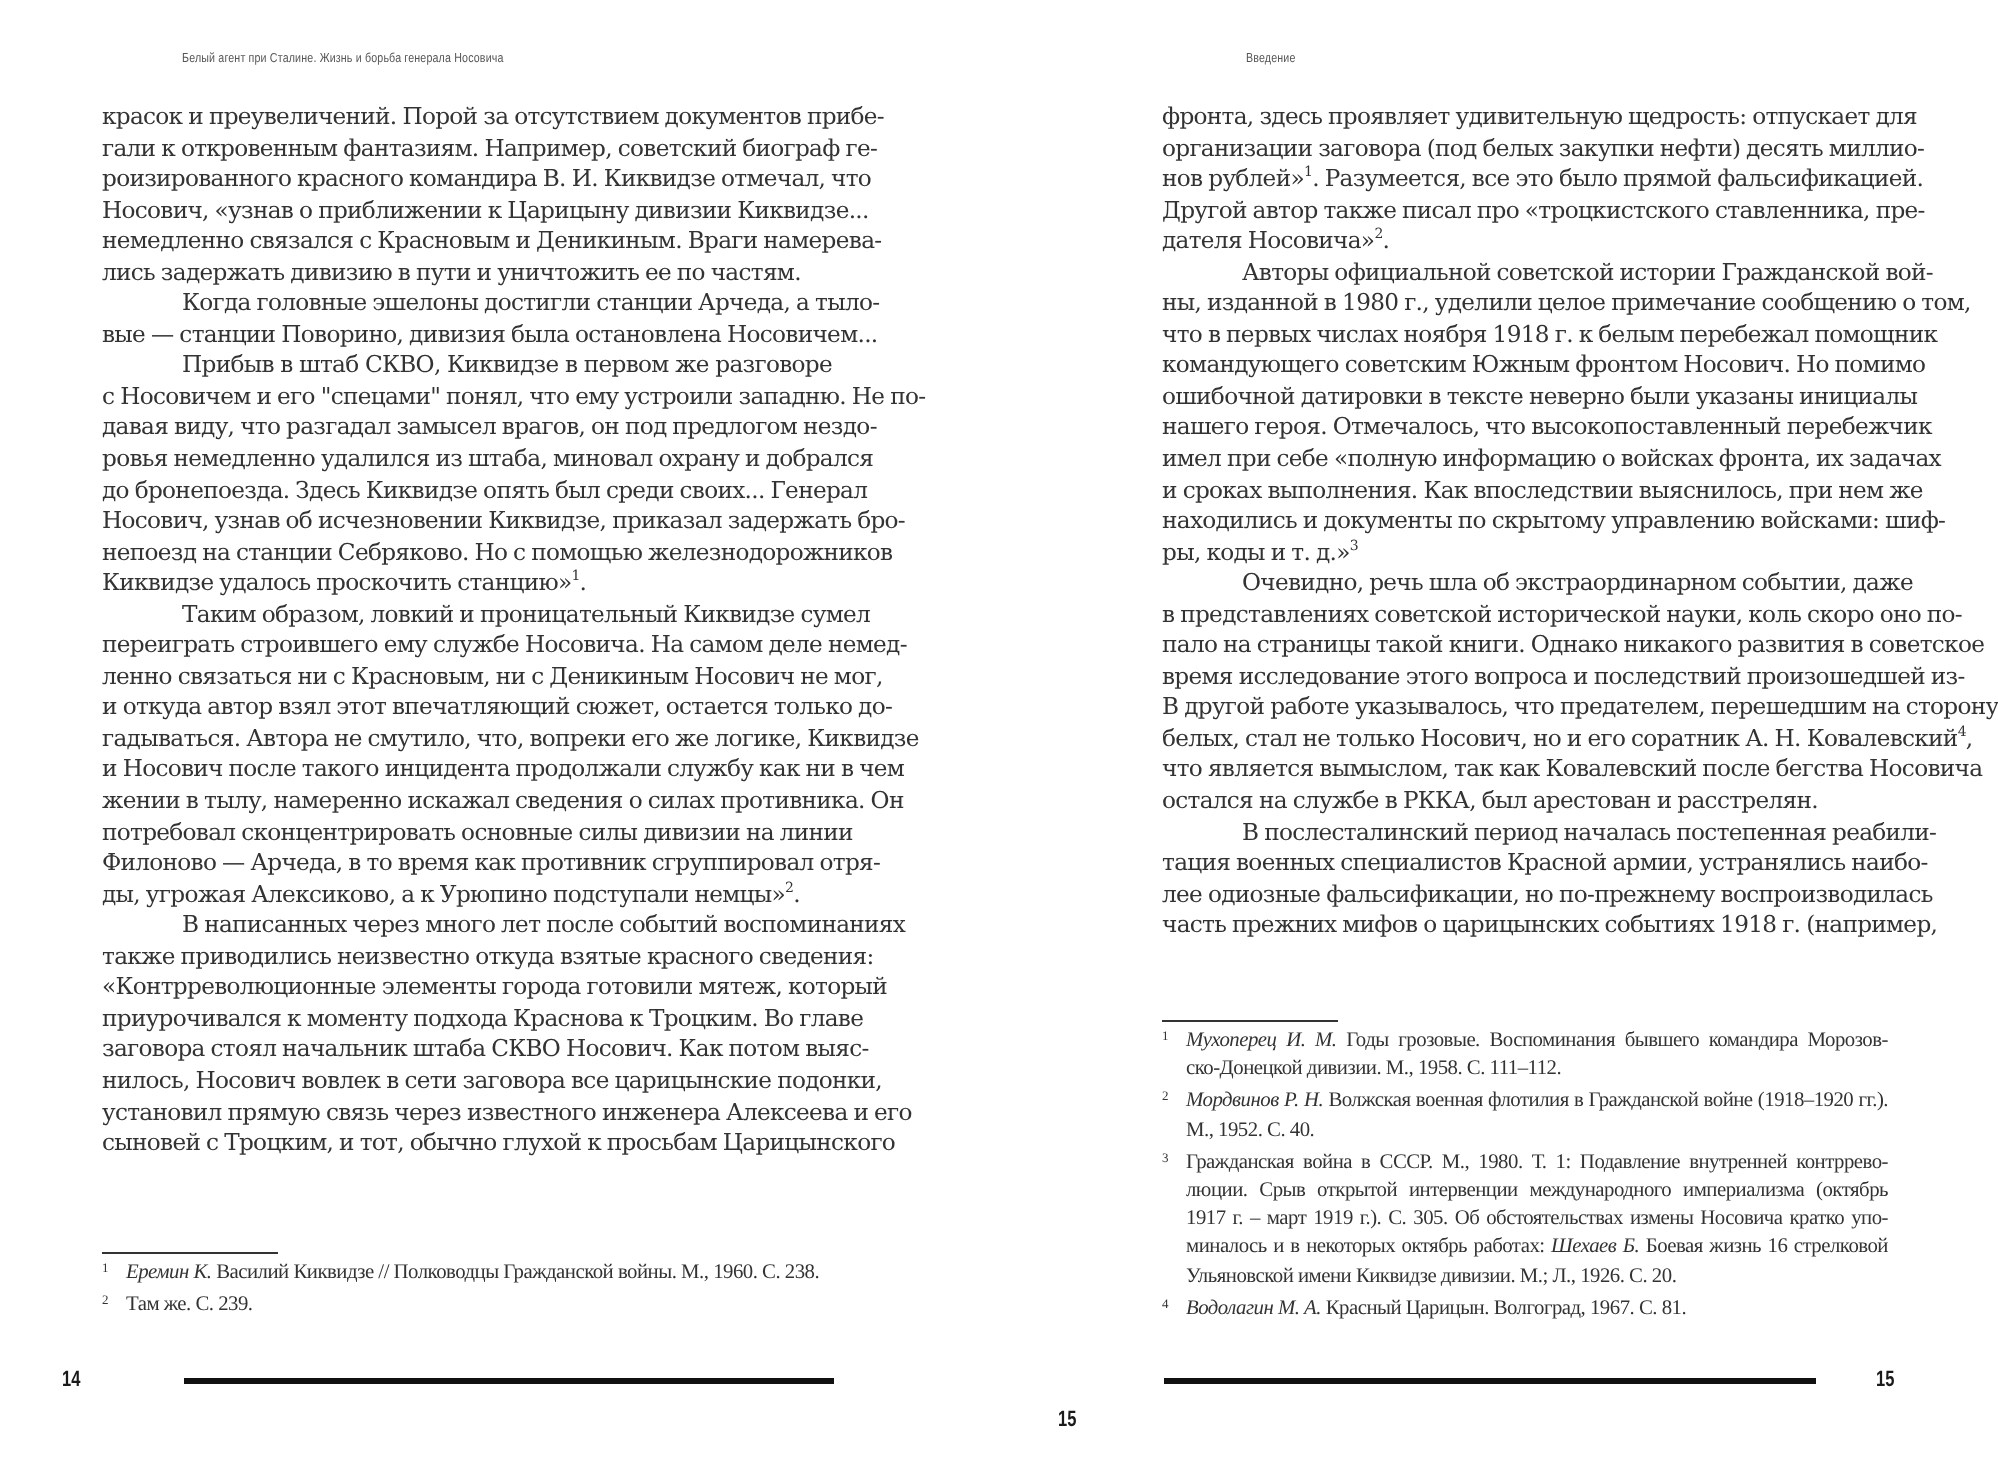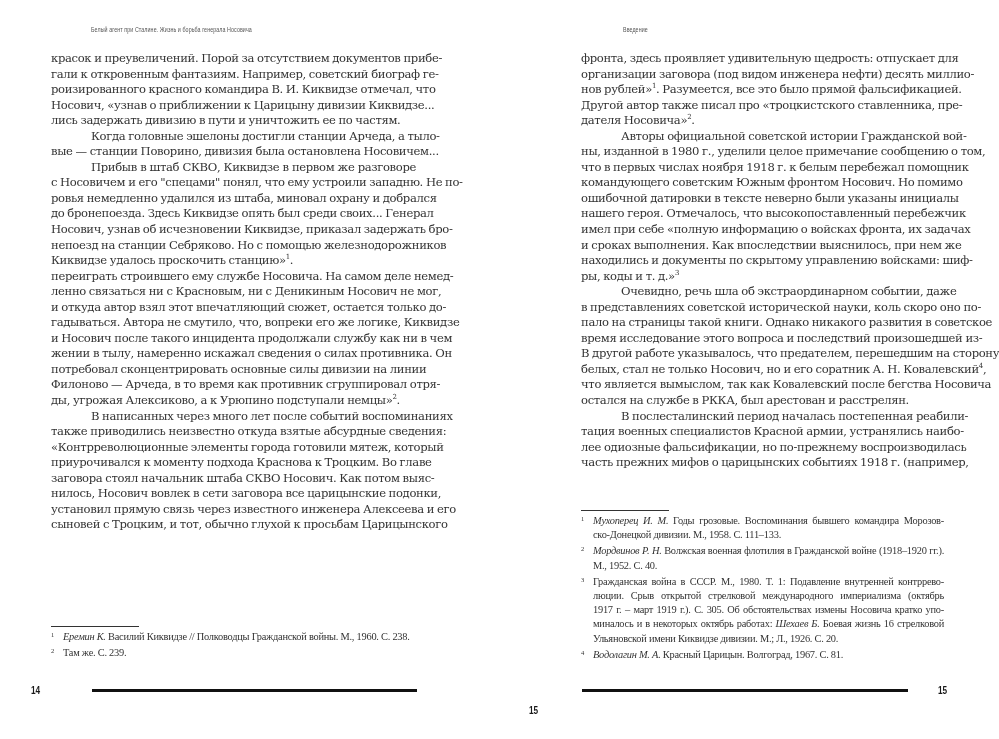--- a/index.html
+++ b/index.html
@@ -69,62 +69,65 @@
 </head>
 <body>
 
 <div class="page page-left">
   <div class="running-head">Белый агент при Сталине. Жизнь и борьба генерала Носовича</div>
   <div class="body-text" id="left-body">
       <span class="line"><span>красок и преувеличений. Порой за отсутствием документов прибе-</span></span>
       <span class="line"><span>гали к откровенным фантазиям. Например, советский биограф ге-</span></span>
       <span class="line"><span>роизированного красного командира В. И. Киквидзе отмечал, что</span></span>
       <span class="line"><span>Носович, «узнав о приближении к Царицыну дивизии Киквидзе...</span></span>
+      <span class="line"><span>немедленно связался с Красновым и Деникиным. Враги намерева-</span></span>
       <span class="line last"><span>лись задержать дивизию в пути и уничтожить ее по частям.</span></span>
       <span class="line indent"><span>Когда головные эшелоны достигли станции Арчеда, а тыло-</span></span>
       <span class="line last"><span>вые — станции Поворино, дивизия была остановлена Носовичем...</span></span>
       <span class="line indent"><span>Прибыв в штаб СКВО, Киквидзе в первом же разговоре</span></span>
       <span class="line"><span>с Носовичем и его "спецами" понял, что ему устроили западню. Не по-</span></span>
+      <span class="line"><span>давая виду, что разгадал замысел врагов, он под предлогом нездо-</span></span>
       <span class="line"><span>ровья немедленно удалился из штаба, миновал охрану и добрался</span></span>
       <span class="line"><span>до бронепоезда. Здесь Киквидзе опять был среди своих... Генерал</span></span>
       <span class="line"><span>Носович, узнав об исчезновении Киквидзе, приказал задержать бро-</span></span>
       <span class="line"><span>непоезд на станции Себряково. Но с помощью железнодорожников</span></span>
       <span class="line last"><span>Киквидзе удалось проскочить станцию»</span><sup>1</sup><span>.</span></span>
+      <span class="line indent"><span>Таким образом, ловкий и проницательный Киквидзе сумел</span></span>
       <span class="line"><span>переиграть строившего ему службе Носовича. На самом деле немед-</span></span>
       <span class="line"><span>ленно связаться ни с Красновым, ни с Деникиным Носович не мог,</span></span>
       <span class="line"><span>и откуда автор взял этот впечатляющий сюжет, остается только до-</span></span>
       <span class="line"><span>гадываться. Автора не смутило, что, вопреки его же логике, Киквидзе</span></span>
       <span class="line"><span>и Носович после такого инцидента продолжали службу как ни в чем</span></span>
       <span class="line"><span>жении в тылу, намеренно искажал сведения о силах противника. Он</span></span>
       <span class="line"><span>потребовал сконцентрировать основные силы дивизии на линии</span></span>
       <span class="line"><span>Филоново — Арчеда, в то время как противник сгруппировал отря-</span></span>
       <span class="line last"><span>ды, угрожая Алексиково, а к Урюпино подступали немцы»</span><sup>2</sup><span>.</span></span>
       <span class="line indent"><span>В написанных через много лет после событий воспоминаниях</span></span>
-      <span class="line"><span>также приводились неизвестно откуда взятые абсурдные сведения:</span></span>
+      <span class="line"><span>также приводились неизвестно откуда взятые красного сведения:</span></span>
       <span class="line"><span>«Контрреволюционные элементы города готовили мятеж, который</span></span>
       <span class="line"><span>приурочивался к моменту подхода Краснова к Троцким. Во главе</span></span>
       <span class="line"><span>заговора стоял начальник штаба СКВО Носович. Как потом выяс-</span></span>
       <span class="line"><span>нилось, Носович вовлек в сети заговора все царицынские подонки,</span></span>
       <span class="line"><span>установил прямую связь через известного инженера Алексеева и его</span></span>
       <span class="line"><span>сыновей с Троцким, и тот, обычно глухой к просьбам Царицынского</span></span>
     </div>
   <div class="fn-rule"></div>
   <div class="footnotes" id="left-fn">
       <div class="fn"><span class="num">1</span><em>Еремин К.</em><span> Василий Киквидзе // Полководцы Гражданской войны. М., 1960. С. 238.</span></div>
       <div class="fn"><span class="num">2</span><span>Там же. С. 239.</span></div>
     </div>
   <div class="folio">14</div>
   <div class="foot-rule"></div>
 </div>
 
 <div class="page page-right">
   <div class="running-head">Введение</div>
   <div class="body-text" id="right-body">
       <span class="line"><span>фронта, здесь проявляет удивительную щедрость: отпускает для</span></span>
-      <span class="line"><span>организации заговора (под видом инженера нефти) десять миллио-</span></span>
+      <span class="line"><span>организации заговора (под белых закупки нефти) десять миллио-</span></span>
       <span class="line"><span>нов рублей»</span><sup>1</sup><span>. Разумеется, все это было прямой фальсификацией.</span></span>
       <span class="line"><span>Другой автор также писал про «троцкистского ставленника, пре-</span></span>
       <span class="line last"><span>дателя Носовича»</span><sup>2</sup><span>.</span></span>
       <span class="line indent"><span>Авторы официальной советской истории Гражданской вой-</span></span>
       <span class="line"><span>ны, изданной в 1980 г., уделили целое примечание сообщению о том,</span></span>
       <span class="line"><span>что в первых числах ноября 1918 г. к белым перебежал помощник</span></span>
       <span class="line"><span>командующего советским Южным фронтом Носович. Но помимо</span></span>
       <span class="line"><span>ошибочной датировки в тексте неверно были указаны инициалы</span></span>
       <span class="line"><span>нашего героя. Отмечалось, что высокопоставленный перебежчик</span></span>
       <span class="line"><span>имел при себе «полную информацию о войсках фронта, их задачах</span></span>
@@ -142,31 +145,31 @@
       <span class="line indent"><span>В послесталинский период началась постепенная реабили-</span></span>
       <span class="line"><span>тация военных специалистов Красной армии, устранялись наибо-</span></span>
       <span class="line"><span>лее одиозные фальсификации, но по-прежнему воспроизводилась</span></span>
       <span class="line"><span>часть прежних мифов о царицынских событиях 1918 г. (например,</span></span>
     </div>
   <div class="fn-rule"></div>
   <div class="footnotes" id="right-fn">
       <div class="fn">
         <span class="num">1</span>
         <span class="line"><em>Мухоперец И. М.</em><span> Годы грозовые. Воспоминания бывшего командира Морозов-</span></span>
-        <span class="line last"><span>ско-Донецкой дивизии. М., 1958. С. 111–133.</span></span>
+        <span class="line last"><span>ско-Донецкой дивизии. М., 1958. С. 111–112.</span></span>
       </div>
       <div class="fn">
         <span class="num">2</span>
         <span class="line"><em>Мордвинов Р. Н.</em><span> Волжская военная флотилия в Гражданской войне (1918–1920 гг.).</span></span>
         <span class="line last"><span>М., 1952. С. 40.</span></span>
       </div>
       <div class="fn">
         <span class="num">3</span>
         <span class="line"><span>Гражданская война в СССР. М., 1980. Т. 1: Подавление внутренней контррево-</span></span>
-        <span class="line"><span>люции. Срыв открытой стрелковой международного империализма (октябрь</span></span>
+        <span class="line"><span>люции. Срыв открытой интервенции международного империализма (октябрь</span></span>
         <span class="line"><span>1917 г. – март 1919 г.). С. 305. Об обстоятельствах измены Носовича кратко упо-</span></span>
         <span class="line"><span>миналось и в некоторых октябрь работах: </span><em>Шехаев Б.</em><span> Боевая жизнь 16 стрелковой</span></span>
         <span class="line last"><span>Ульяновской имени Киквидзе дивизии. М.; Л., 1926. С. 20.</span></span>
       </div>
       <div class="fn">
         <span class="num">4</span>
         <span class="line last"><em>Водолагин М. А.</em><span> Красный Царицын. Волгоград, 1967. С. 81.</span></span>
       </div>
     </div>
   <div class="foot-rule"></div>

